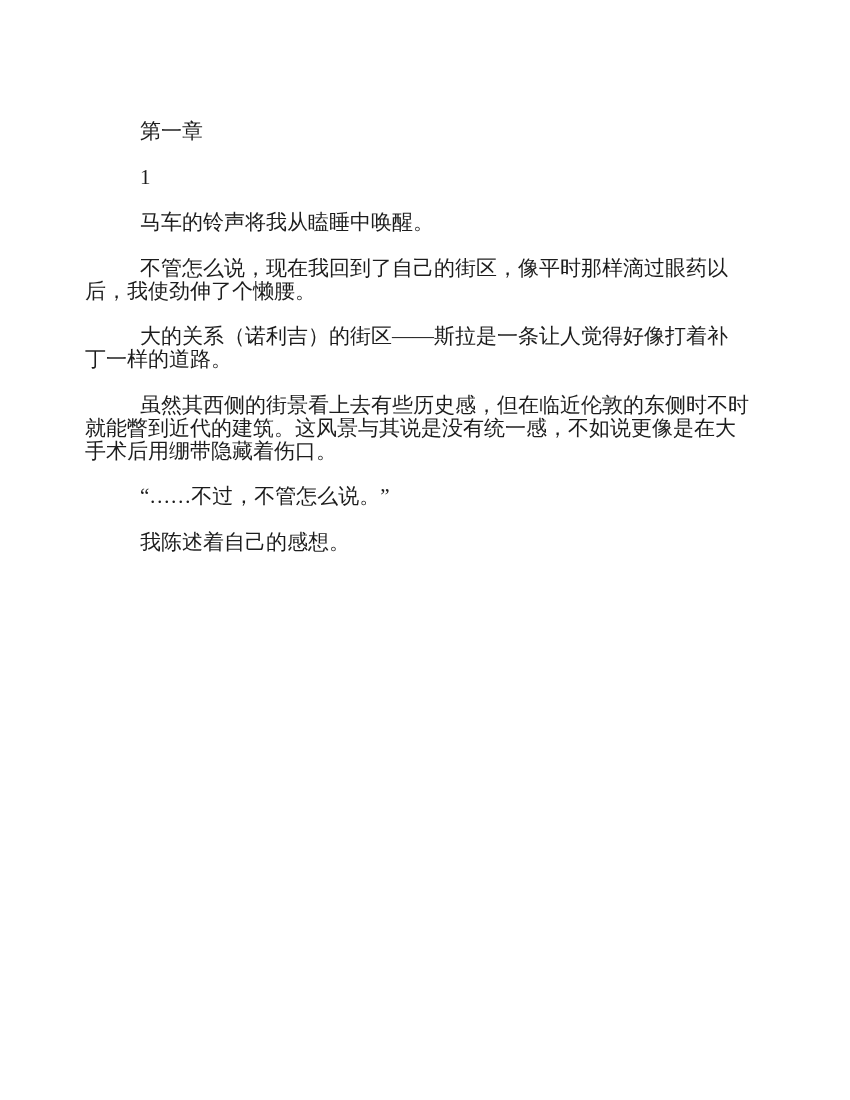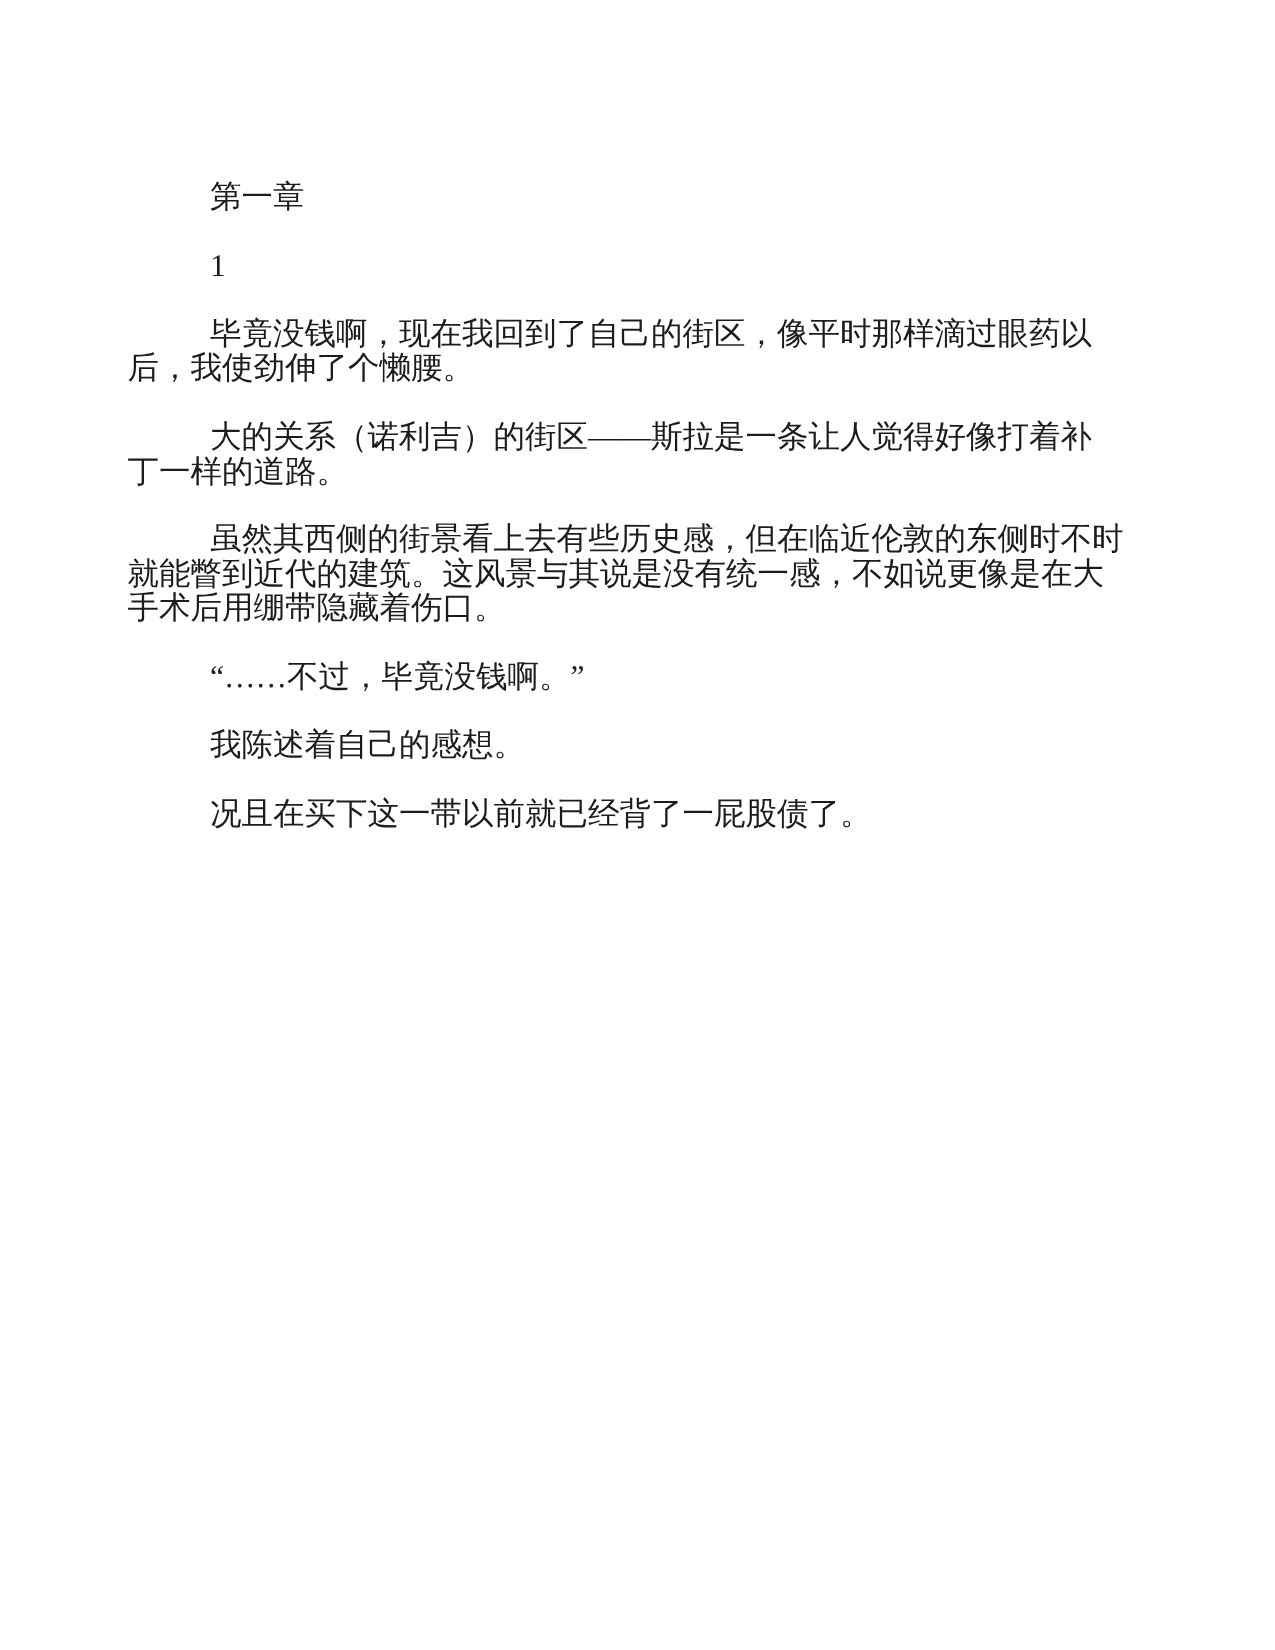--- a/index.html
+++ b/index.html
@@ -29,23 +29,23 @@
     white-space: pre-line;
     text-align: left;
   }
 </style>
 </head>
 <body>
 
 <div class="page">
   <p class="para">第一章</p>
   <p class="para">1</p>
-  <p class="para">毕竟没钱啊，现在我回到了自己的街区，像平时那样滴过眼药以
+  <p class="para">马车的铃声将我从瞌睡中唤醒。</p>
+  <p class="para">不管怎么说，现在我回到了自己的街区，像平时那样滴过眼药以
 后，我使劲伸了个懒腰。</p>
   <p class="para">大的关系（诺利吉）的街区——斯拉是一条让人觉得好像打着补
 丁一样的道路。</p>
   <p class="para">虽然其西侧的街景看上去有些历史感，但在临近伦敦的东侧时不时
 就能瞥到近代的建筑。这风景与其说是没有统一感，不如说更像是在大
 手术后用绷带隐藏着伤口。</p>
-  <p class="para">“……不过，毕竟没钱啊。”</p>
+  <p class="para">“……不过，不管怎么说。”</p>
   <p class="para">我陈述着自己的感想。</p>
-  <p class="para">况且在买下这一带以前就已经背了一屁股债了。</p>
 </div>
 
 </body></html>

